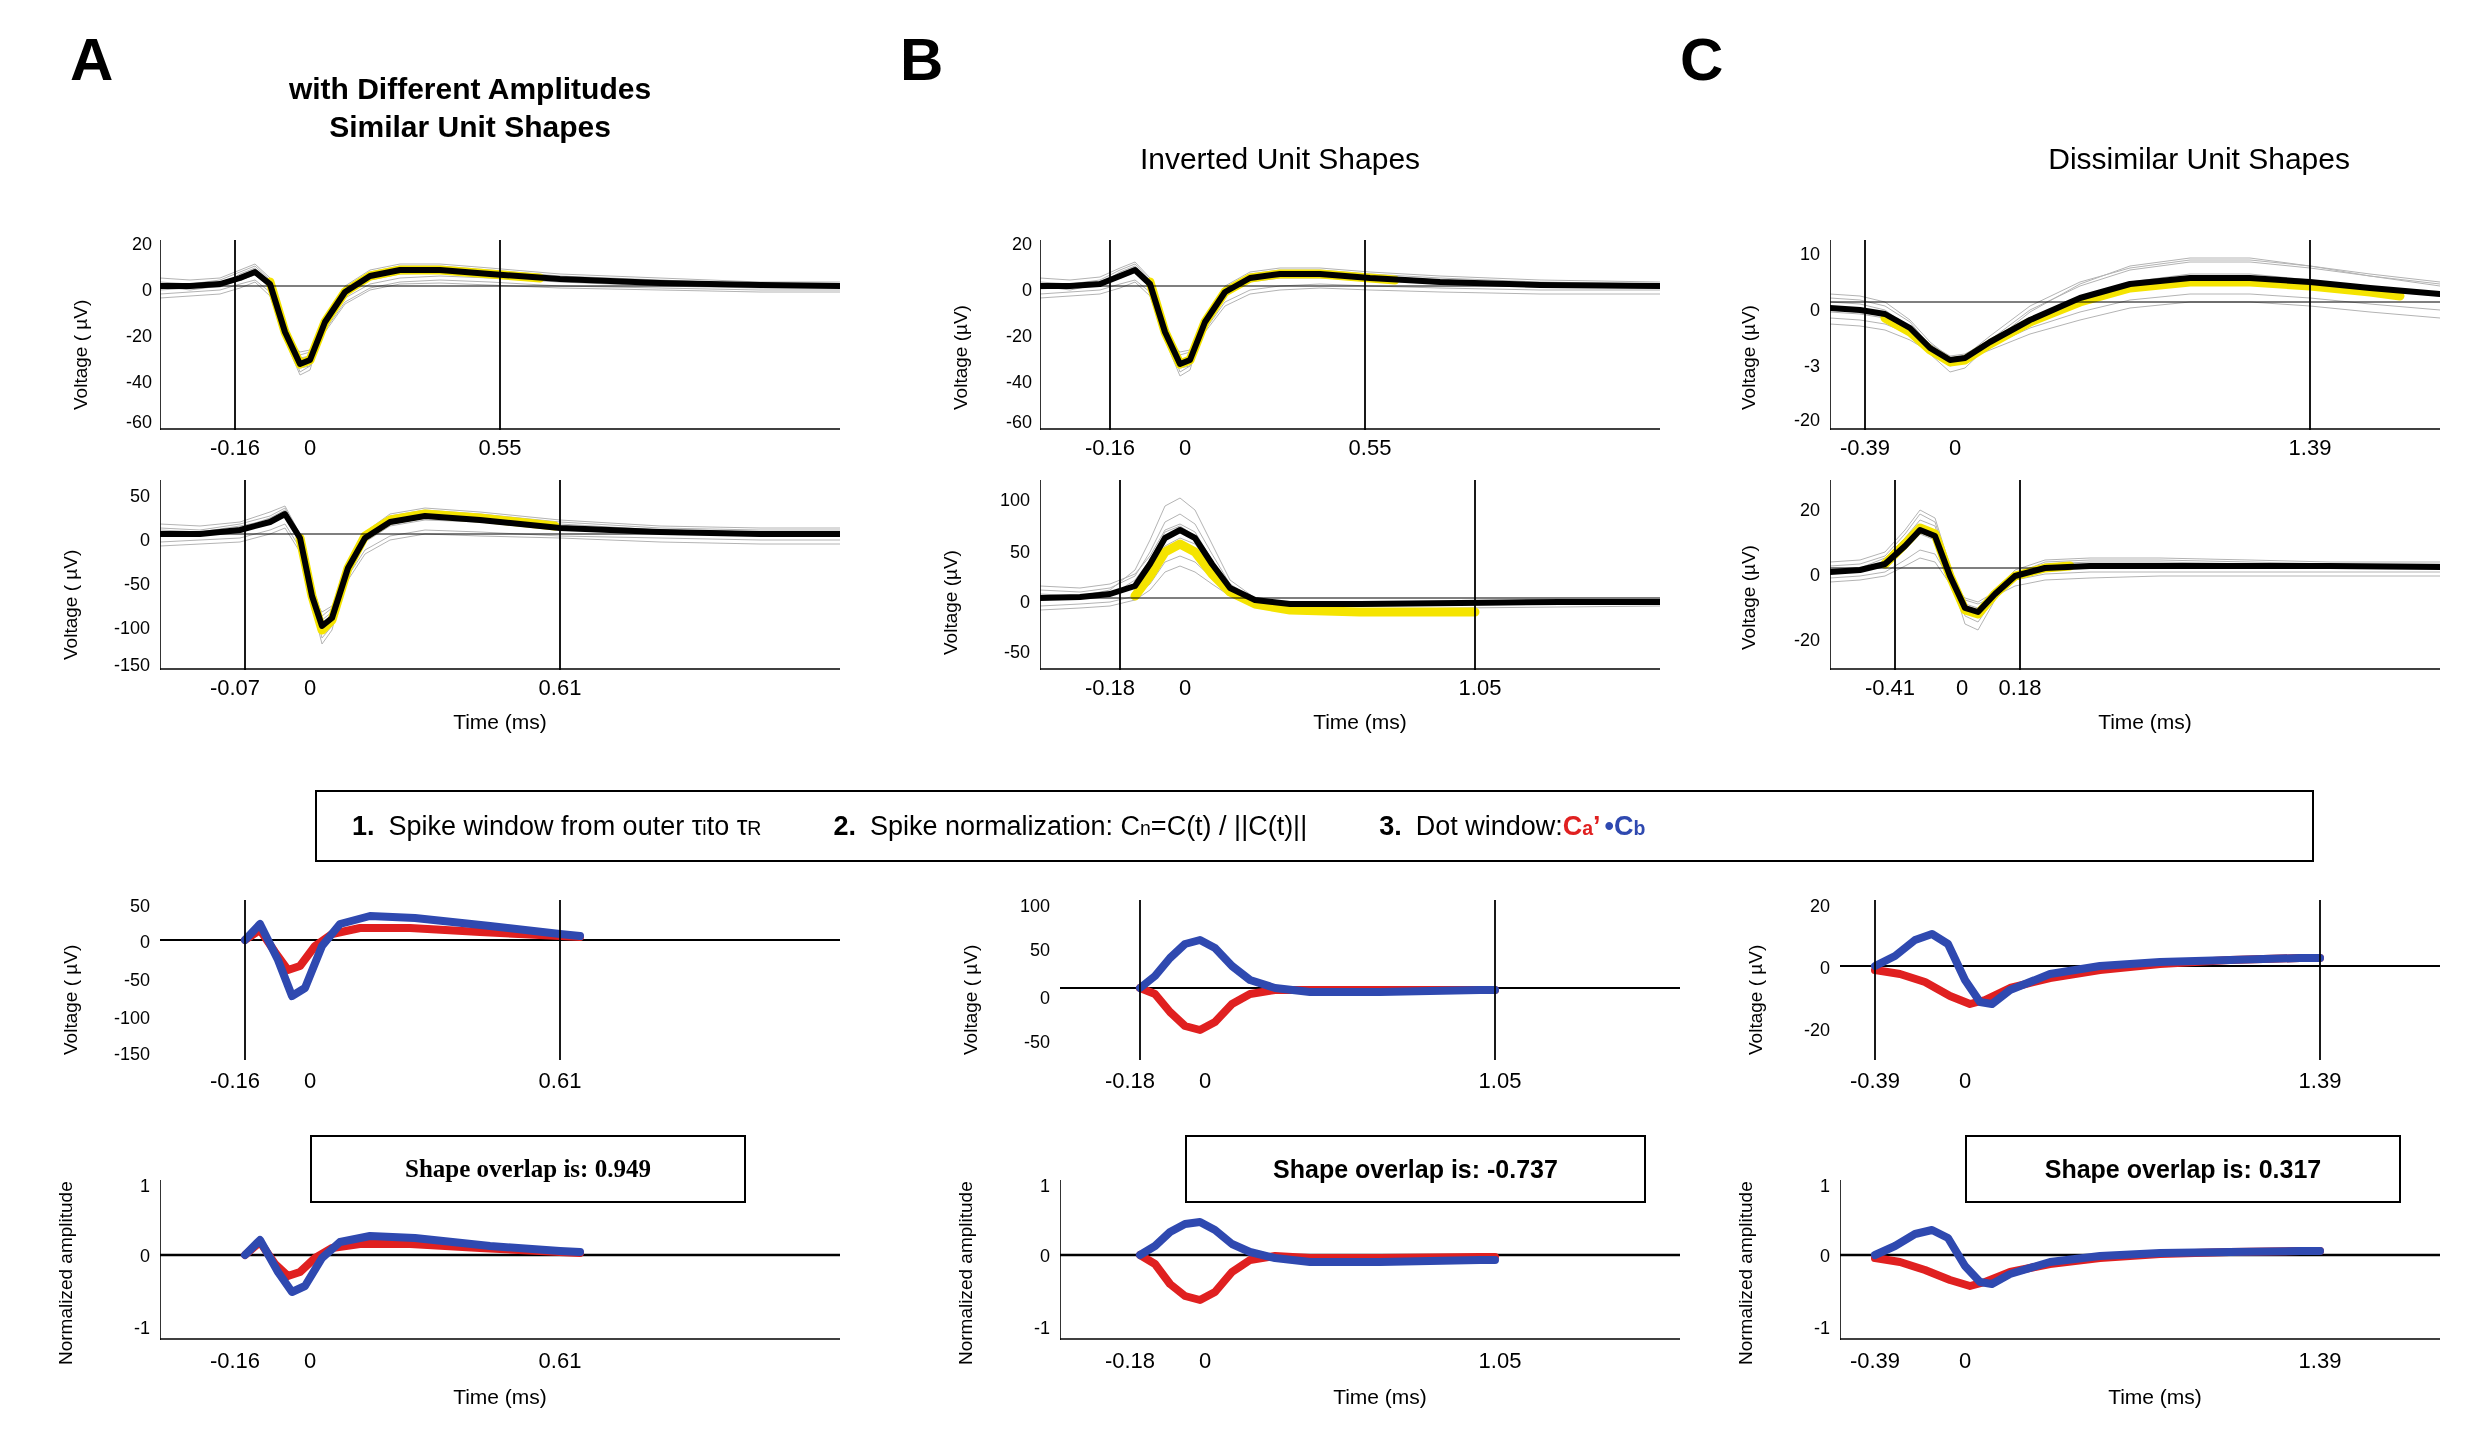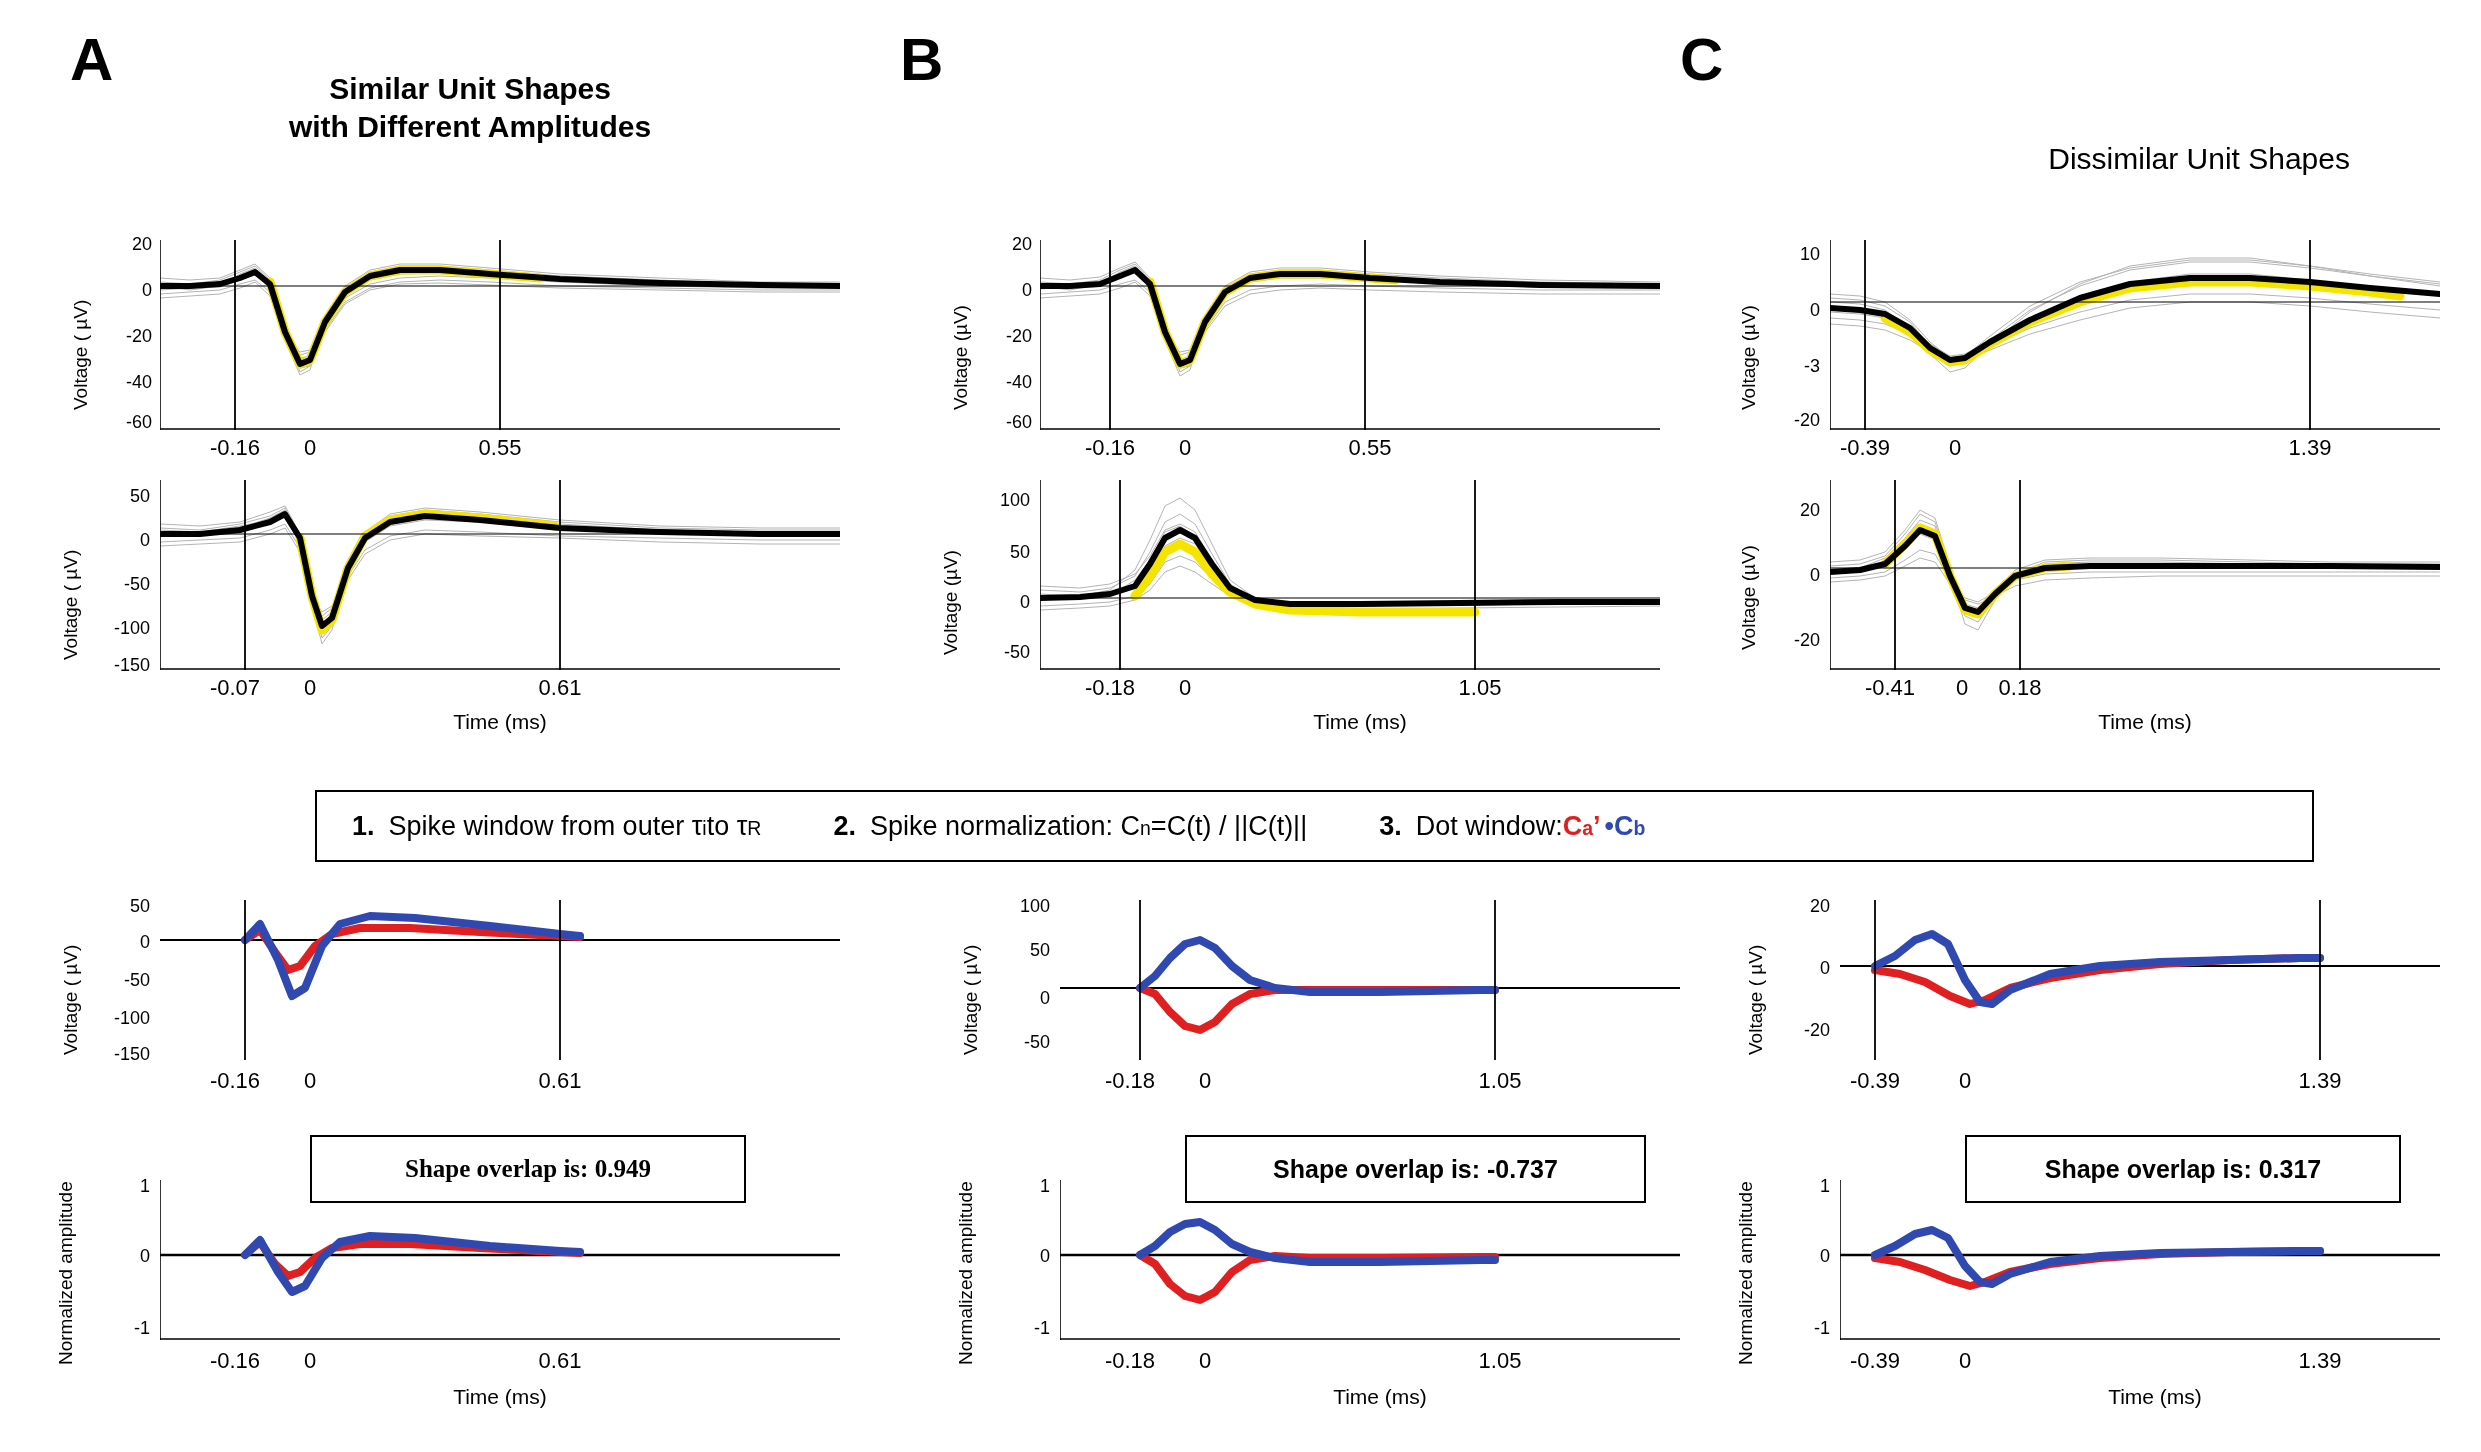--- a/index.html
+++ b/index.html
@@ -21,22 +21,22 @@
   .sub{font-size:0.72em;vertical-align:sub;}
   .red{color:#e02020;font-weight:bold;}
   .blue{color:#2f49b0;font-weight:bold;}
 </style>
 </head>
 <body>
 
 <div class="panel" style="left:70px;top:20px;width:800px;height:760px;">
   <div class="panel-letter" style="position:absolute;left:0;top:10px;">A</div>
   <div class="panel-title bold" style="position:absolute;left:140px;top:50px;width:520px;">
+    <div>with Different Amplitudes</div>
     <div>Similar Unit Shapes</div>
-    <div>with Different Amplitudes</div>
   </div>
 </div>
 
 <div class="plot" style="left:160px;top:240px;width:680px;height:190px;">
   <div class="ylabel" style="left:-90px;top:170px;font-size:19px;">Voltage ( µV)</div>
   <div class="ytick" style="left:-54px;top:-6px;width:46px;">20</div>
   <div class="ytick" style="left:-54px;top:40px;width:46px;">0</div>
   <div class="ytick" style="left:-54px;top:86px;width:46px;">-20</div>
   <div class="ytick" style="left:-54px;top:132px;width:46px;">-40</div>
   <div class="ytick" style="left:-54px;top:172px;width:46px;">-60</div>
@@ -131,20 +131,23 @@
     <line x1="0" y1="0" x2="0" y2="160" stroke="#000" stroke-width="1.6"></line>
   </svg>
 </div>
 
 <div class="overlap-box" style="left:310px;top:1135px;width:400px;height:50px;font-family:Liberation Serif, serif;">
   <span>Shape overlap is: 0.949</span>
 </div>
 
 <div class="panel" style="left:880px;top:20px;width:800px;height:760px;">
   <div class="panel-letter" style="position:absolute;left:20px;top:10px;">B</div>
+  <div class="panel-title" style="position:absolute;left:130px;top:120px;width:540px;">
+    <div>Inverted Unit Shapes</div>
+  </div>
 </div>
 
 <div class="plot" style="left:1040px;top:240px;width:620px;height:190px;">
   <div class="ylabel" style="left:-90px;top:170px;font-size:19px;">Voltage (µV)</div>
   <div class="ytick" style="left:-54px;top:-6px;width:46px;">20</div>
   <div class="ytick" style="left:-54px;top:40px;width:46px;">0</div>
   <div class="ytick" style="left:-54px;top:86px;width:46px;">-20</div>
   <div class="ytick" style="left:-54px;top:132px;width:46px;">-40</div>
   <div class="ytick" style="left:-54px;top:172px;width:46px;">-60</div>
   <div class="xtick" style="left:25px;top:195px;width:90px;">-0.16</div>

